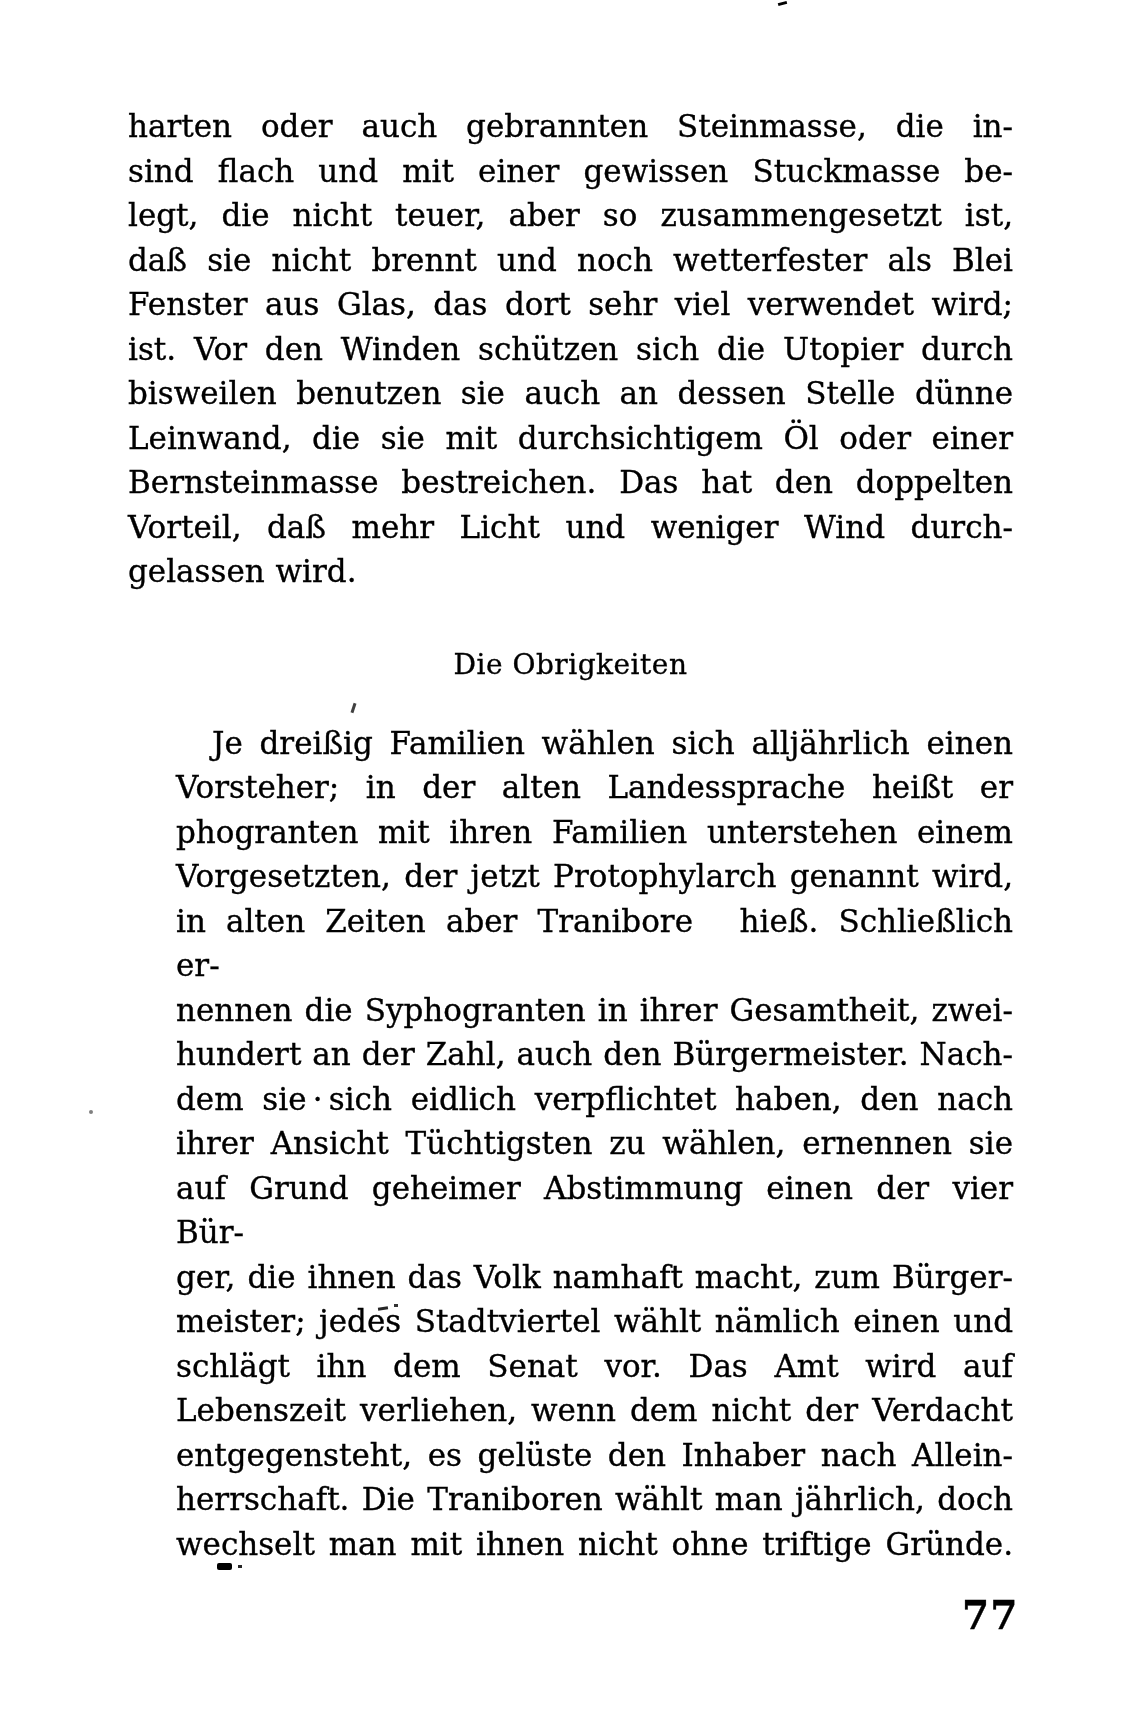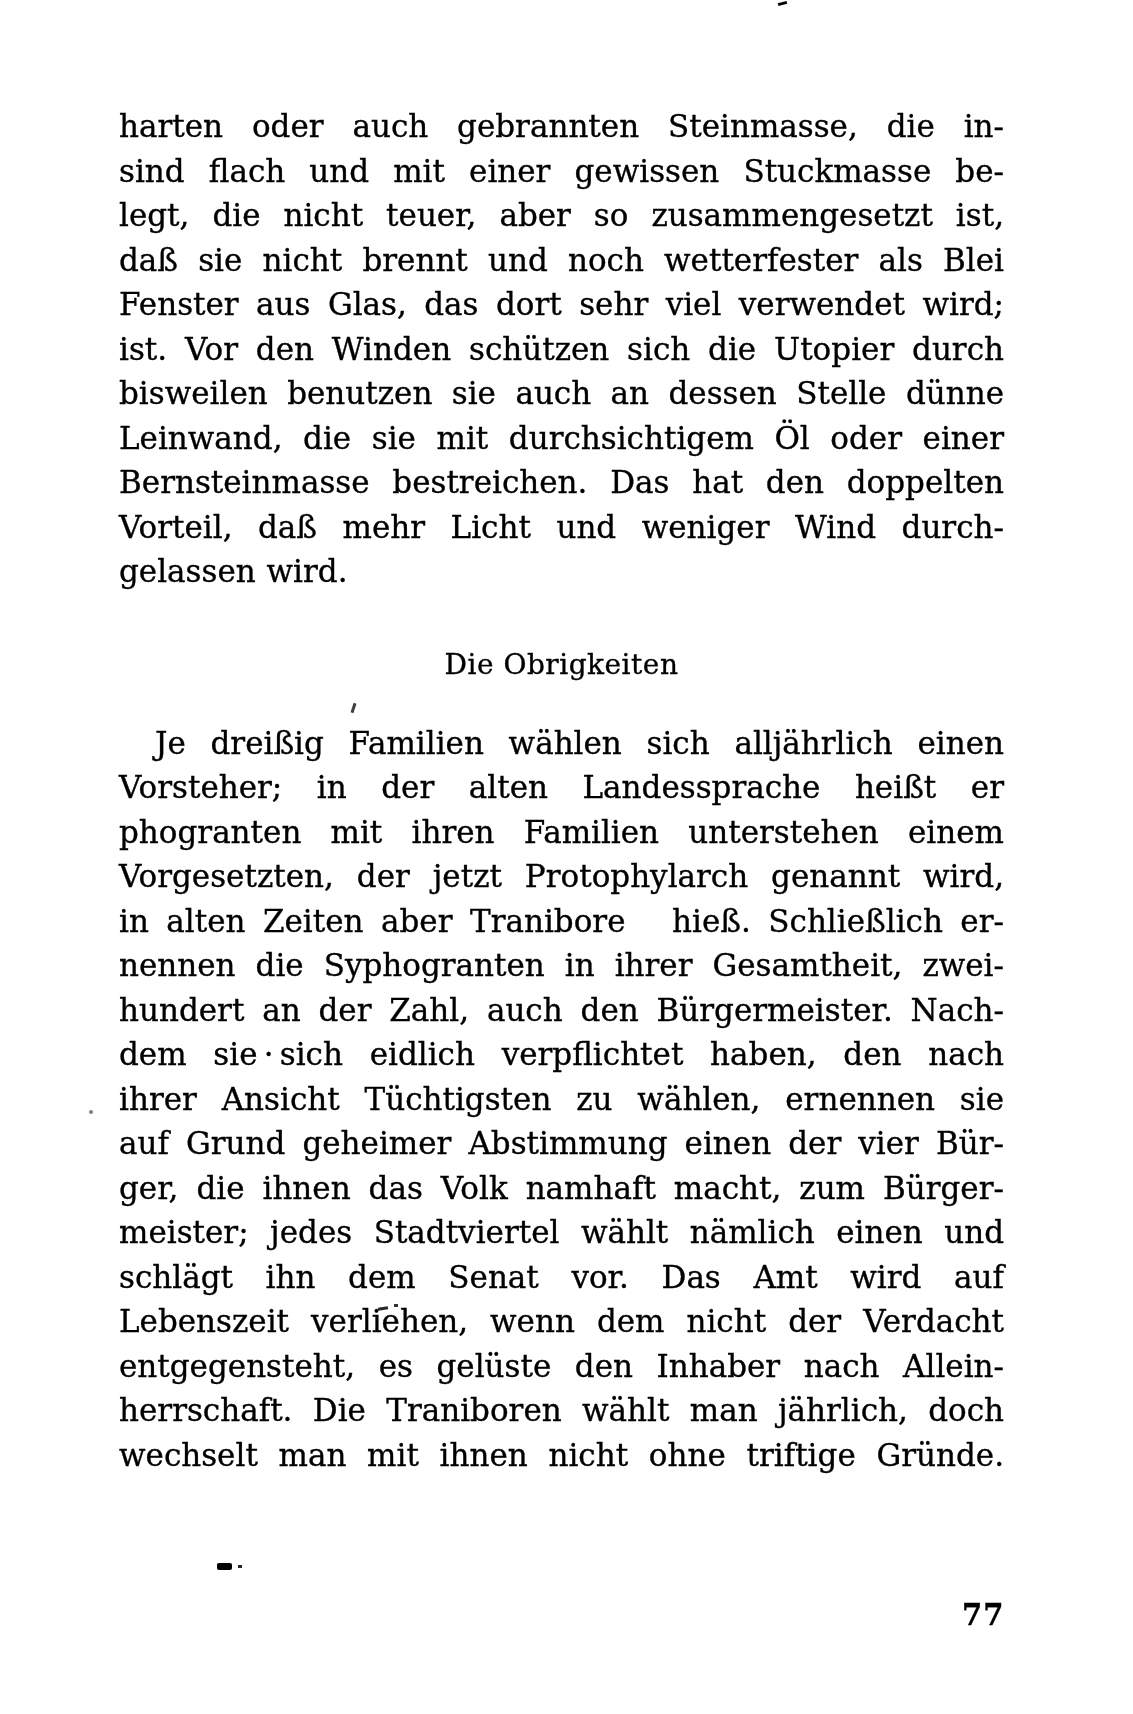--- a/index.html
+++ b/index.html
@@ -11,21 +11,21 @@
     height: 1714px;
     position: relative;
     background: #ffffff;
     color: #000000;
     font-family: "DejaVu Serif", serif;
     overflow: hidden;
     -webkit-text-stroke: 0.35px #000;
   }
   .text-block {
     position: absolute;
-    left: 119px;
+    left: 128px;
     top: 104px;
     width: 885px;
   }
   .line {
     font-size: 31px;
     line-height: 44.5px;
     text-align: justify;
     text-align-last: justify;
     word-spacing: 1px;
     white-space: normal;
@@ -40,26 +40,27 @@
   .heading {
     margin: 46px 0 0 0;
     font-size: 28px;
     line-height: 50px;
     font-weight: normal;
     text-align: center;
     letter-spacing: 0.5px;
   }
   .para2 {
     margin-top: 31px;
+    margin-left: 48px;
   }
   .pagenum {
     position: absolute;
     left: 962px;
     top: 1598px;
-    font-size: 29px;
+    font-size: 39px;
     line-height: 34px;
     font-weight: bold;
     letter-spacing: 1px;
   }
   .speck {
     position: absolute;
     background: #000;
   }
   .s-top    { left: 778px; top: 2px;    width: 9px;  height: 3px; transform: rotate(-14deg); }
   .s-head   { left: 352px; top: 703px;  width: 3px;  height: 10px; transform: rotate(18deg); opacity: .75; }

